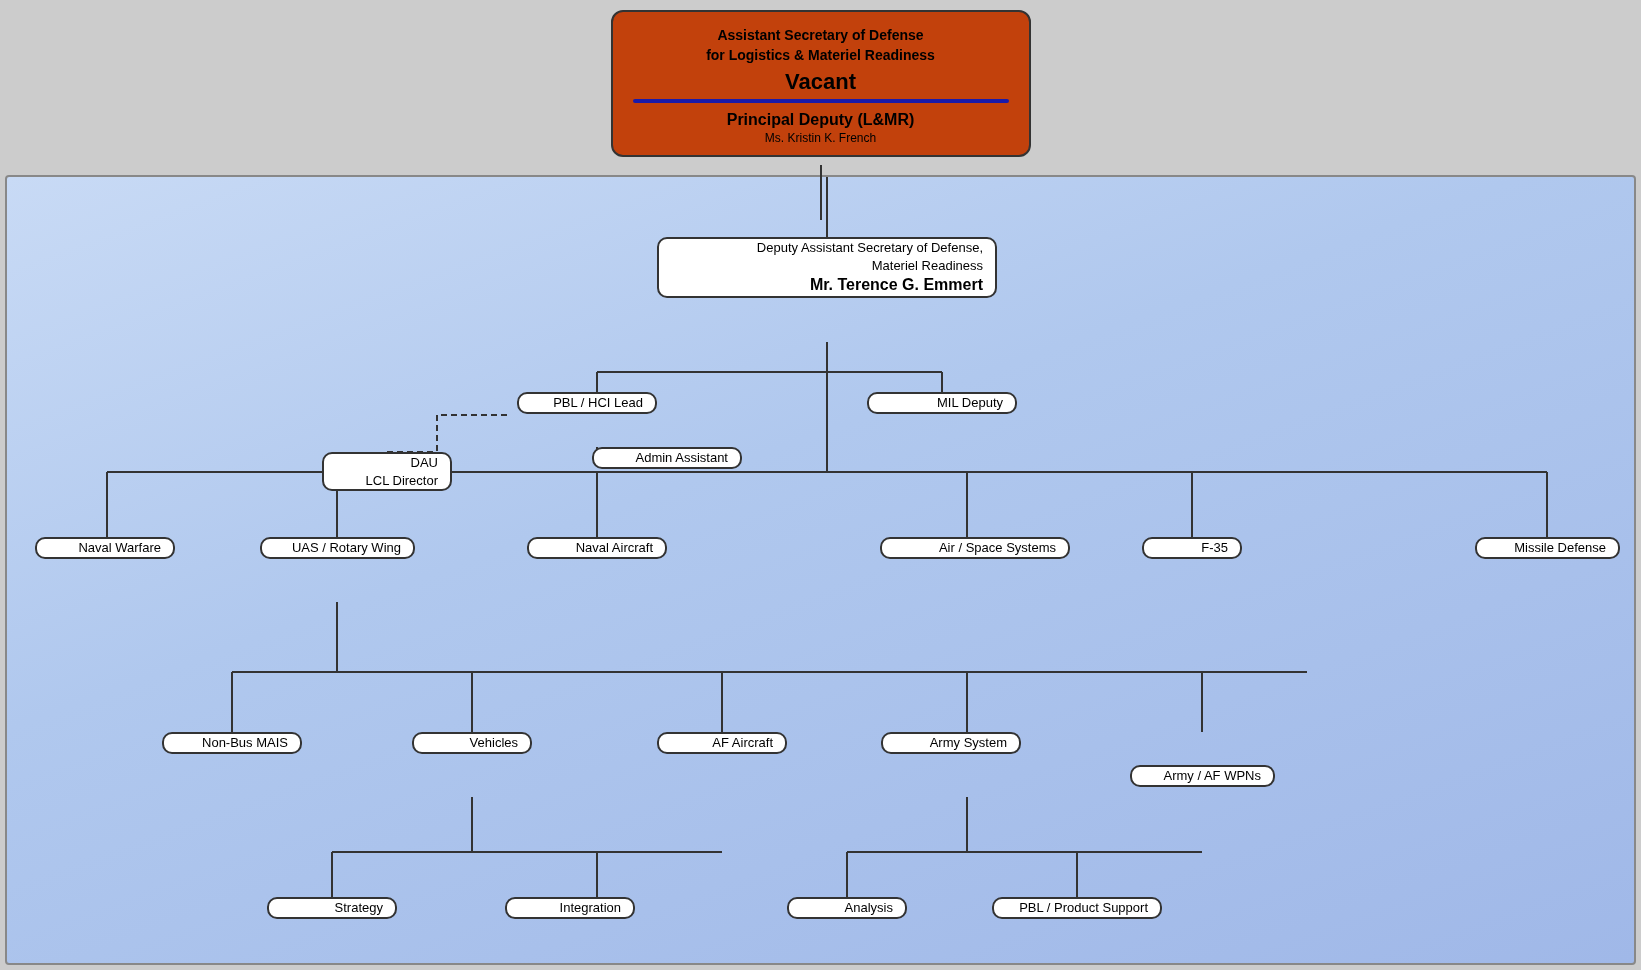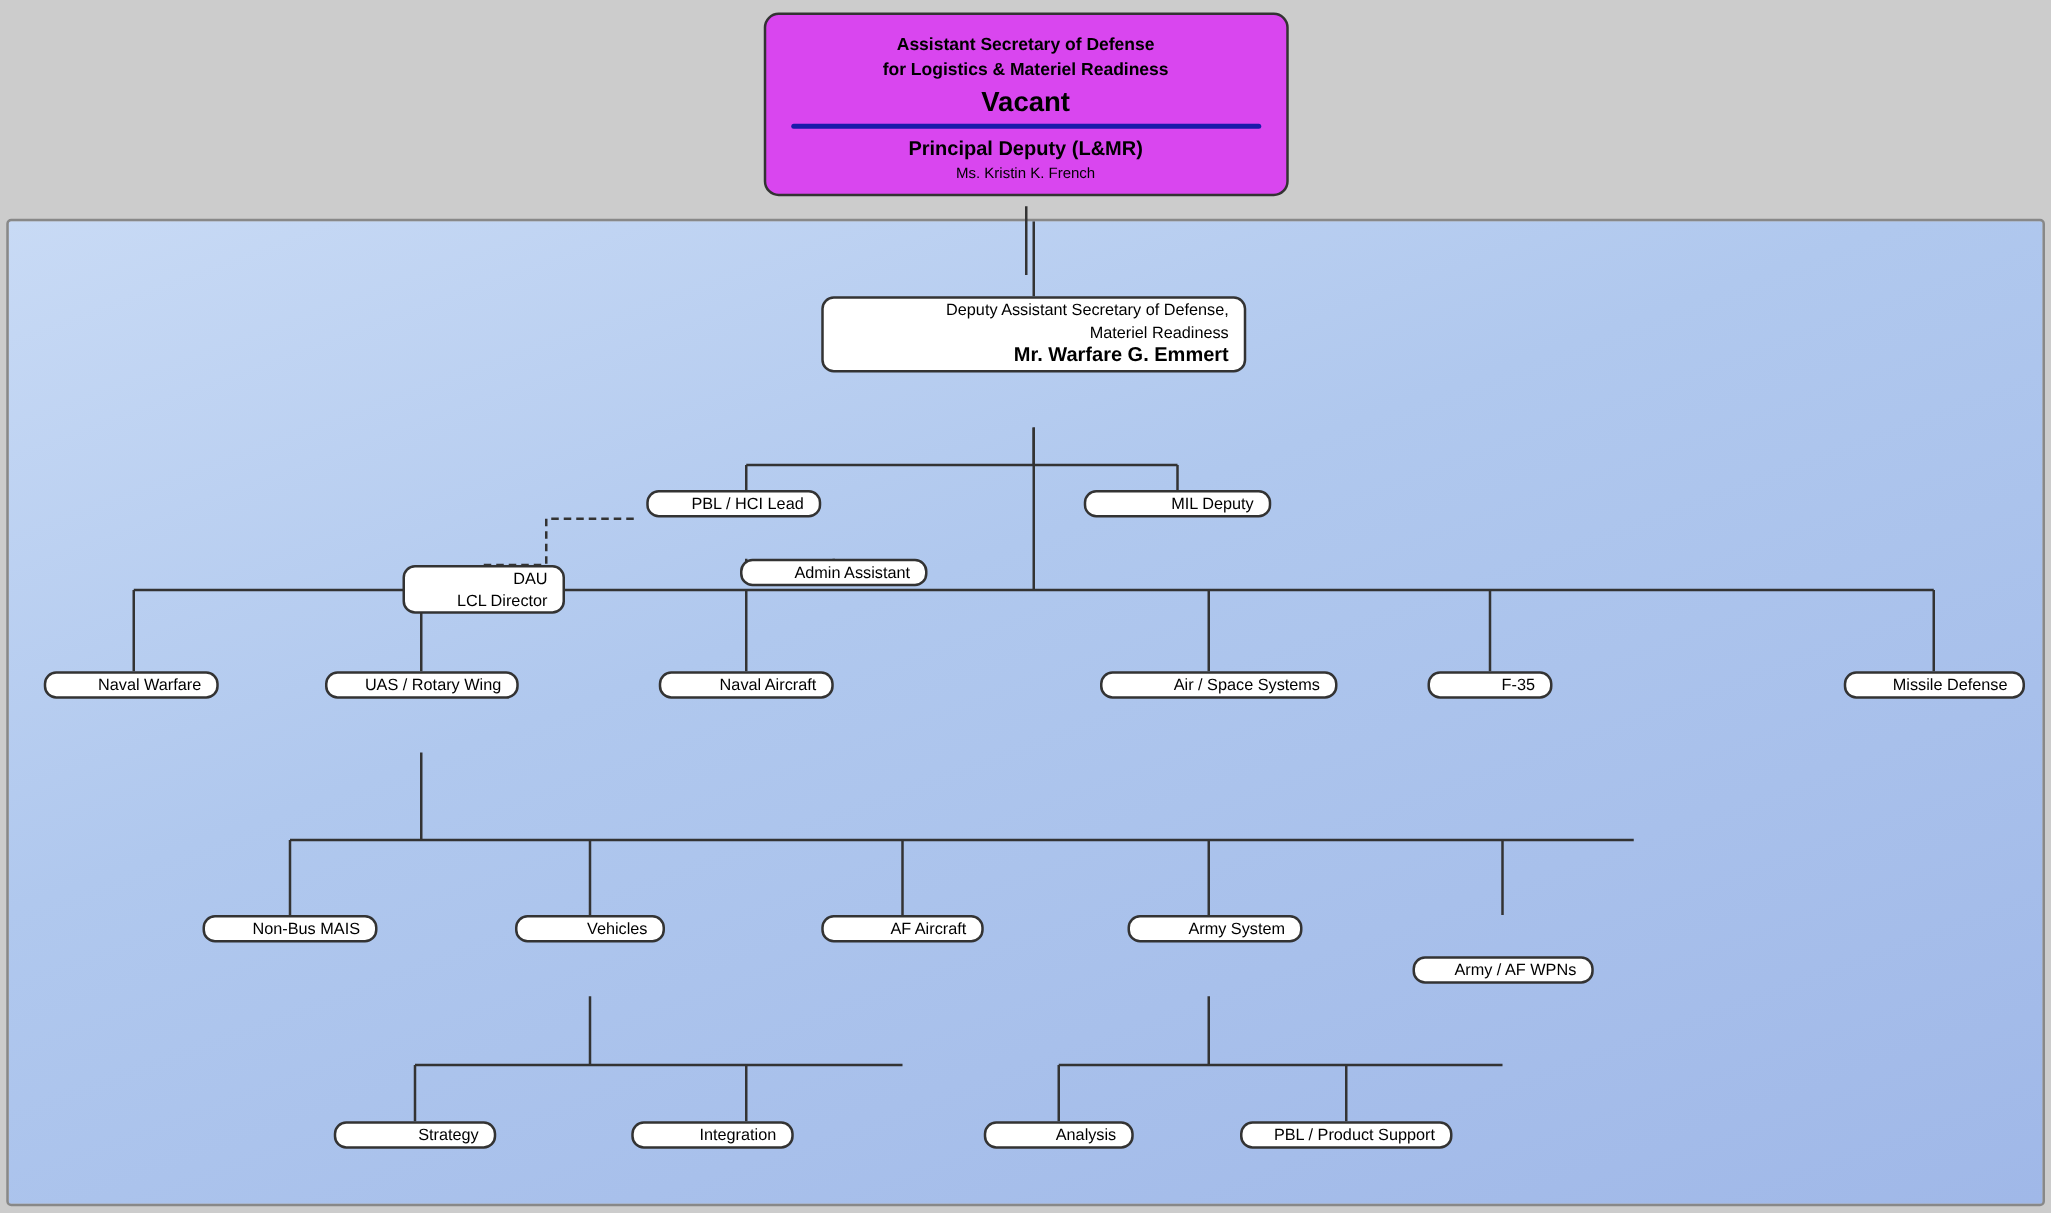--- a/index.html
+++ b/index.html
@@ -19,21 +19,21 @@
       left: 50%;
       transform: translateX(-50%);
       width: 420px;
       text-align: center;
       z-index: 10;
     }
 
     .top-box {
       border: 2px solid #333;
       border-radius: 12px;
-      background: #d946ef;
+      background: #c2410c;
       padding: 14px 20px 10px;
       display: inline-block;
       width: 100%;
     }
 
     .top-box .title-line {
       font-weight: bold;
       font-size: 14px;
       line-height: 1.4;
     }
@@ -186,21 +186,21 @@
 
     <line x1="960" y1="620" x2="960" y2="675" stroke="#333" stroke-width="2"></line>
     <line x1="840" y1="675" x2="1195" y2="675" stroke="#333" stroke-width="2"></line>
     <line x1="840" y1="675" x2="840" y2="720" stroke="#333" stroke-width="2"></line>
     <line x1="1070" y1="675" x2="1070" y2="720" stroke="#333" stroke-width="2"></line>
   </svg>
 
   <div class="org-box" style="width:340px; left:650px; top:60px;">
     <div>Deputy Assistant Secretary of Defense,</div>
     <div>Materiel Readiness</div>
-    <div class="large-bold">Mr. Warfare G. Emmert</div>
+    <div class="large-bold">Mr. Terence G. Emmert</div>
   </div>
 
   <div class="org-box" style="width:140px; left:510px; top:215px;">
     <div>PBL / HCI Lead</div>
   </div>
 
   <div class="org-box" style="width:150px; left:860px; top:215px;">
     <div>MIL Deputy</div>
   </div>
 
@@ -242,21 +242,21 @@
   </div>
 
   <div class="org-box" style="width:120px; left:405px; top:555px;">
     <div>Vehicles</div>
   </div>
 
   <div class="org-box" style="width:130px; left:650px; top:555px;">
     <div>AF Aircraft</div>
   </div>
 
-  <div class="org-box" style="width:140px; left:895px; top:555px;">
+  <div class="org-box" style="width:140px; left:874px; top:555px;">
     <div>Army System</div>
   </div>
 
   <div class="org-box" style="width:145px; left:1123px; top:588px;">
     <div>Army / AF WPNs</div>
   </div>
 
   <div class="org-box" style="width:130px; left:260px; top:720px;">
     <div>Strategy</div>
   </div>

